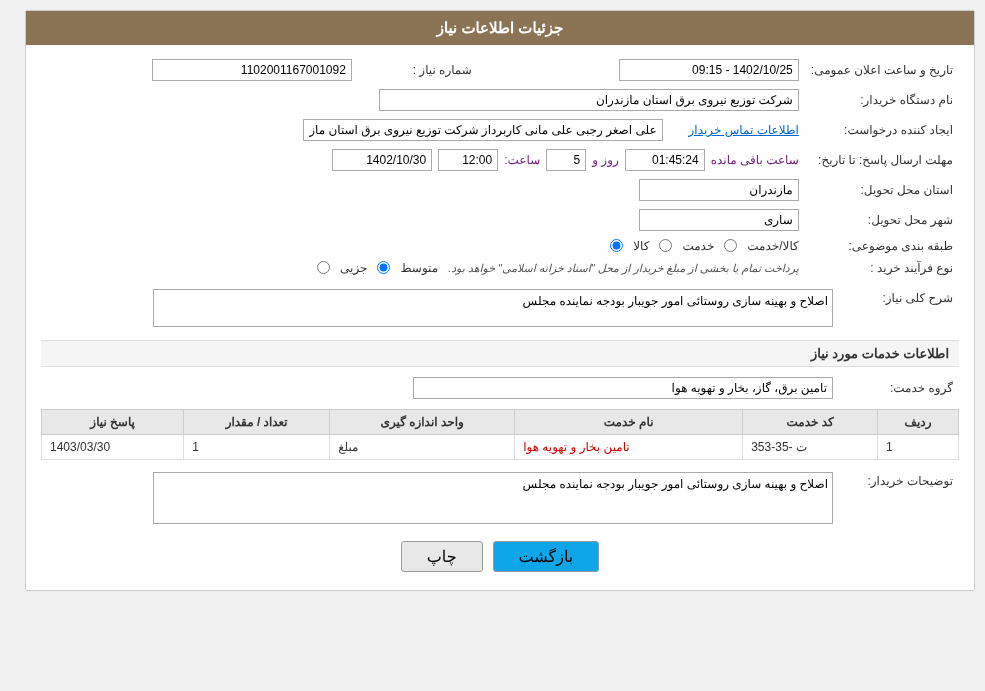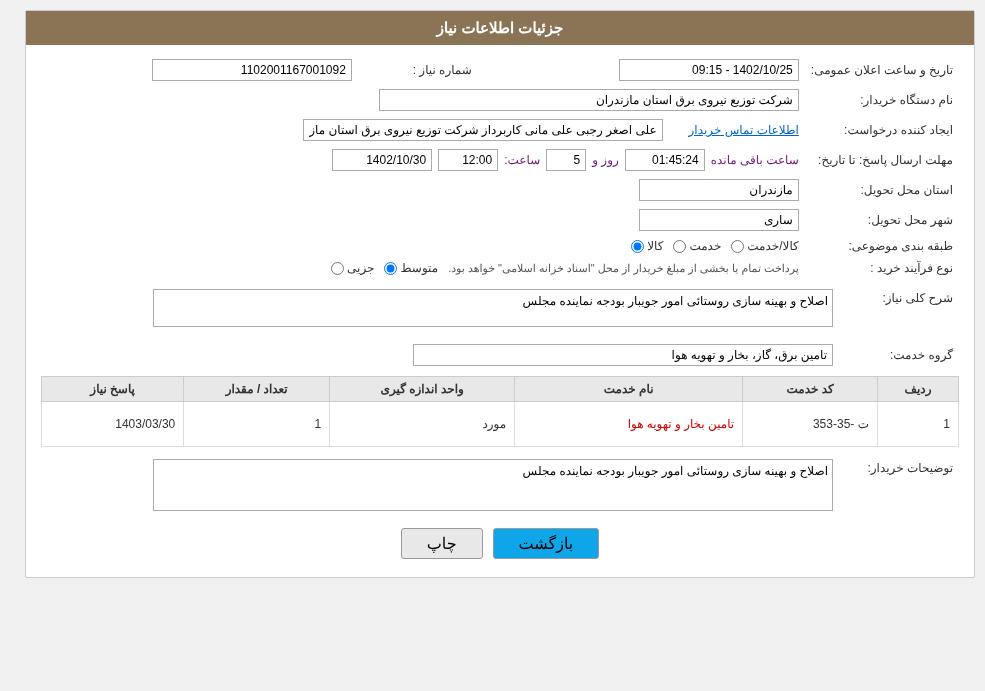--- a/index.html
+++ b/index.html
@@ -87,22 +87,22 @@
       direction: rtl;
     }
     .radio-group {
       display: flex;
       align-items: center;
       gap: 10px;
       direction: rtl;
     }
     .radio-item {
       display: flex;
-      align-items: flex-end;
-      gap: 3px;
+      align-items: flex-start;
+      gap: 10px;
     }
     .textarea-box {
       border: 1px solid #aaa;
       background: #fff;
       padding: 4px;
       font-size: 12px;
       font-family: Tahoma, Arial, sans-serif;
       direction: rtl;
       resize: none;
     }
@@ -114,22 +114,22 @@
     }
     .data-table th {
       background: #e8e8e8;
       border: 1px solid #ccc;
       padding: 5px 8px;
       text-align: center;
       font-weight: bold;
     }
     .data-table td {
       border: 1px solid #ddd;
-      padding: 15px 8px;
-      text-align: right;
+      padding: 5px 8px;
+      text-align: left;
     }
     .data-table tr:nth-child(even) td {
       background: #fafafa;
     }
     .service-name-cell {
       color: #cc0000;
     }
     .btn-group {
       display: flex;
       justify-content: center;
@@ -244,21 +244,21 @@
                 <input type="radio" name="category" checked="" style="">
               </div>
             </div>
           </td>
         </tr>
 
         <tr>
           <td class="label-cell">نوع فرآیند خرید :</td>
           <td colspan="4" class="value-cell">
             <div class="radio-group">
-              <span class="inline-label" style="color:#555; font-size:11px;">پرداخت تمام یا بخشی از مبلغ خریدار از محل "اسناد خزانه اسلامی" خواهد بود.</span>
+              <span class="inline-label" style="color:#555; font-size:11px;font-style:italic;">پرداخت تمام یا بخشی از مبلغ خریدار از محل "اسناد خزانه اسلامی" خواهد بود.</span>
               <div class="radio-item">
                 <span>متوسط</span>
                 <input type="radio" name="purchase" checked="" style="">
               </div>
               <div class="radio-item">
                 <span>جزیی</span>
                 <input type="radio" name="purchase" style="">
               </div>
             </div>
           </td>
@@ -270,20 +270,21 @@
         <tbody>
             <tr>
           <td class="label-cell" style="vertical-align:top; padding-top:6px;">شرح کلی نیاز:</td>
           <td class="value-cell">
             <textarea class="textarea-box" rows="2" style="width: 680px;" readonly="">اصلاح و بهینه سازی روستائی امور جویبار بودجه نماینده مجلس</textarea>
           </td>
         </tr>
       </tbody>
         </table>
 
+      <div class="section-header">اطلاعات خدمات مورد نیاز</div>
 
       <table class="info-table">
         <tbody>
             <tr>
           <td class="label-cell">گروه خدمت:</td>
           <td class="value-cell">
             <input class="input-box" type="text" readonly="" style="width: 420px;" value="تامین برق، گاز، بخار و تهویه هوا">
           </td>
         </tr>
       </tbody>
@@ -298,21 +299,21 @@
             <th>واحد اندازه گیری</th>
             <th>تعداد / مقدار</th>
             <th>پاسخ نیاز</th>
           </tr>
         </thead>
         <tbody id="services-tbody">
         <tr>
       <td>1</td>
       <td>ت -35-353</td>
       <td class="service-name-cell">تامین بخار و تهویه هوا</td>
-      <td>مورد</td>
+      <td>مبلغ</td>
       <td>1</td>
       <td>1403/03/30</td>
     </tr>
           </tbody>
       </table>
 
       <table class="info-table" style="margin-top:8px;">
         <tbody>
             <tr>
           <td class="label-cell" style="vertical-align:top; padding-top:6px;">توضیحات خریدار:</td>

